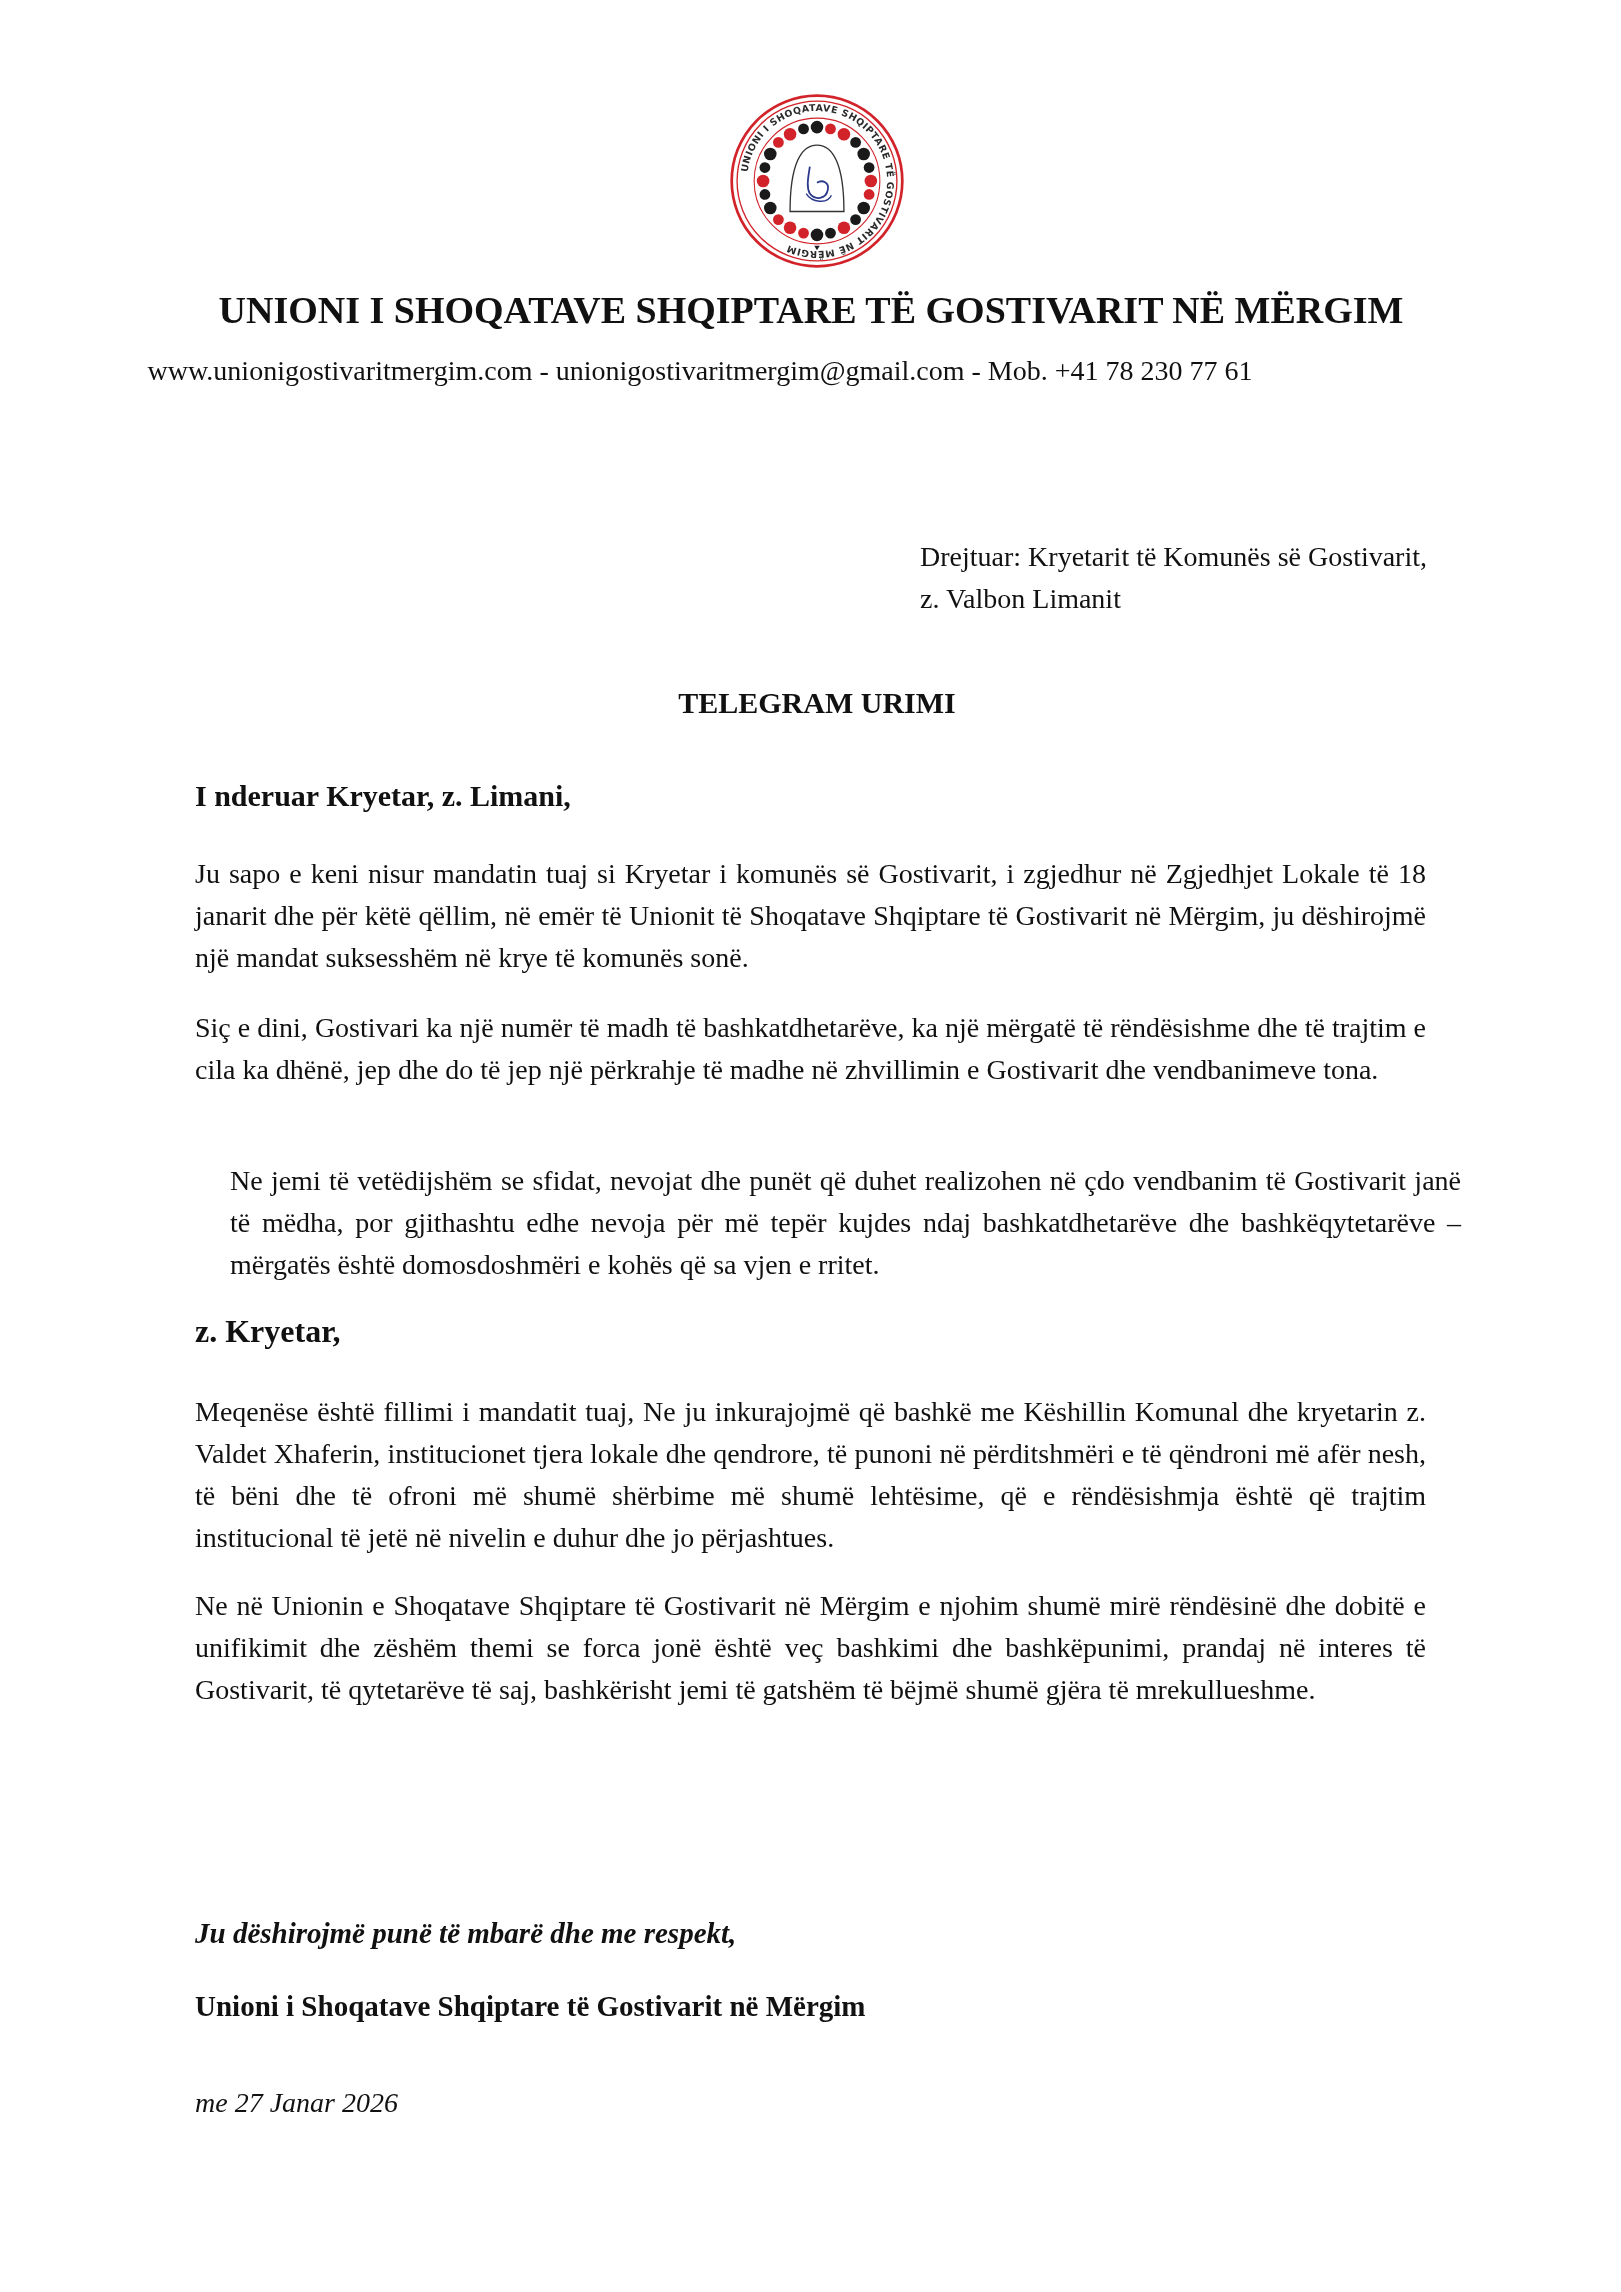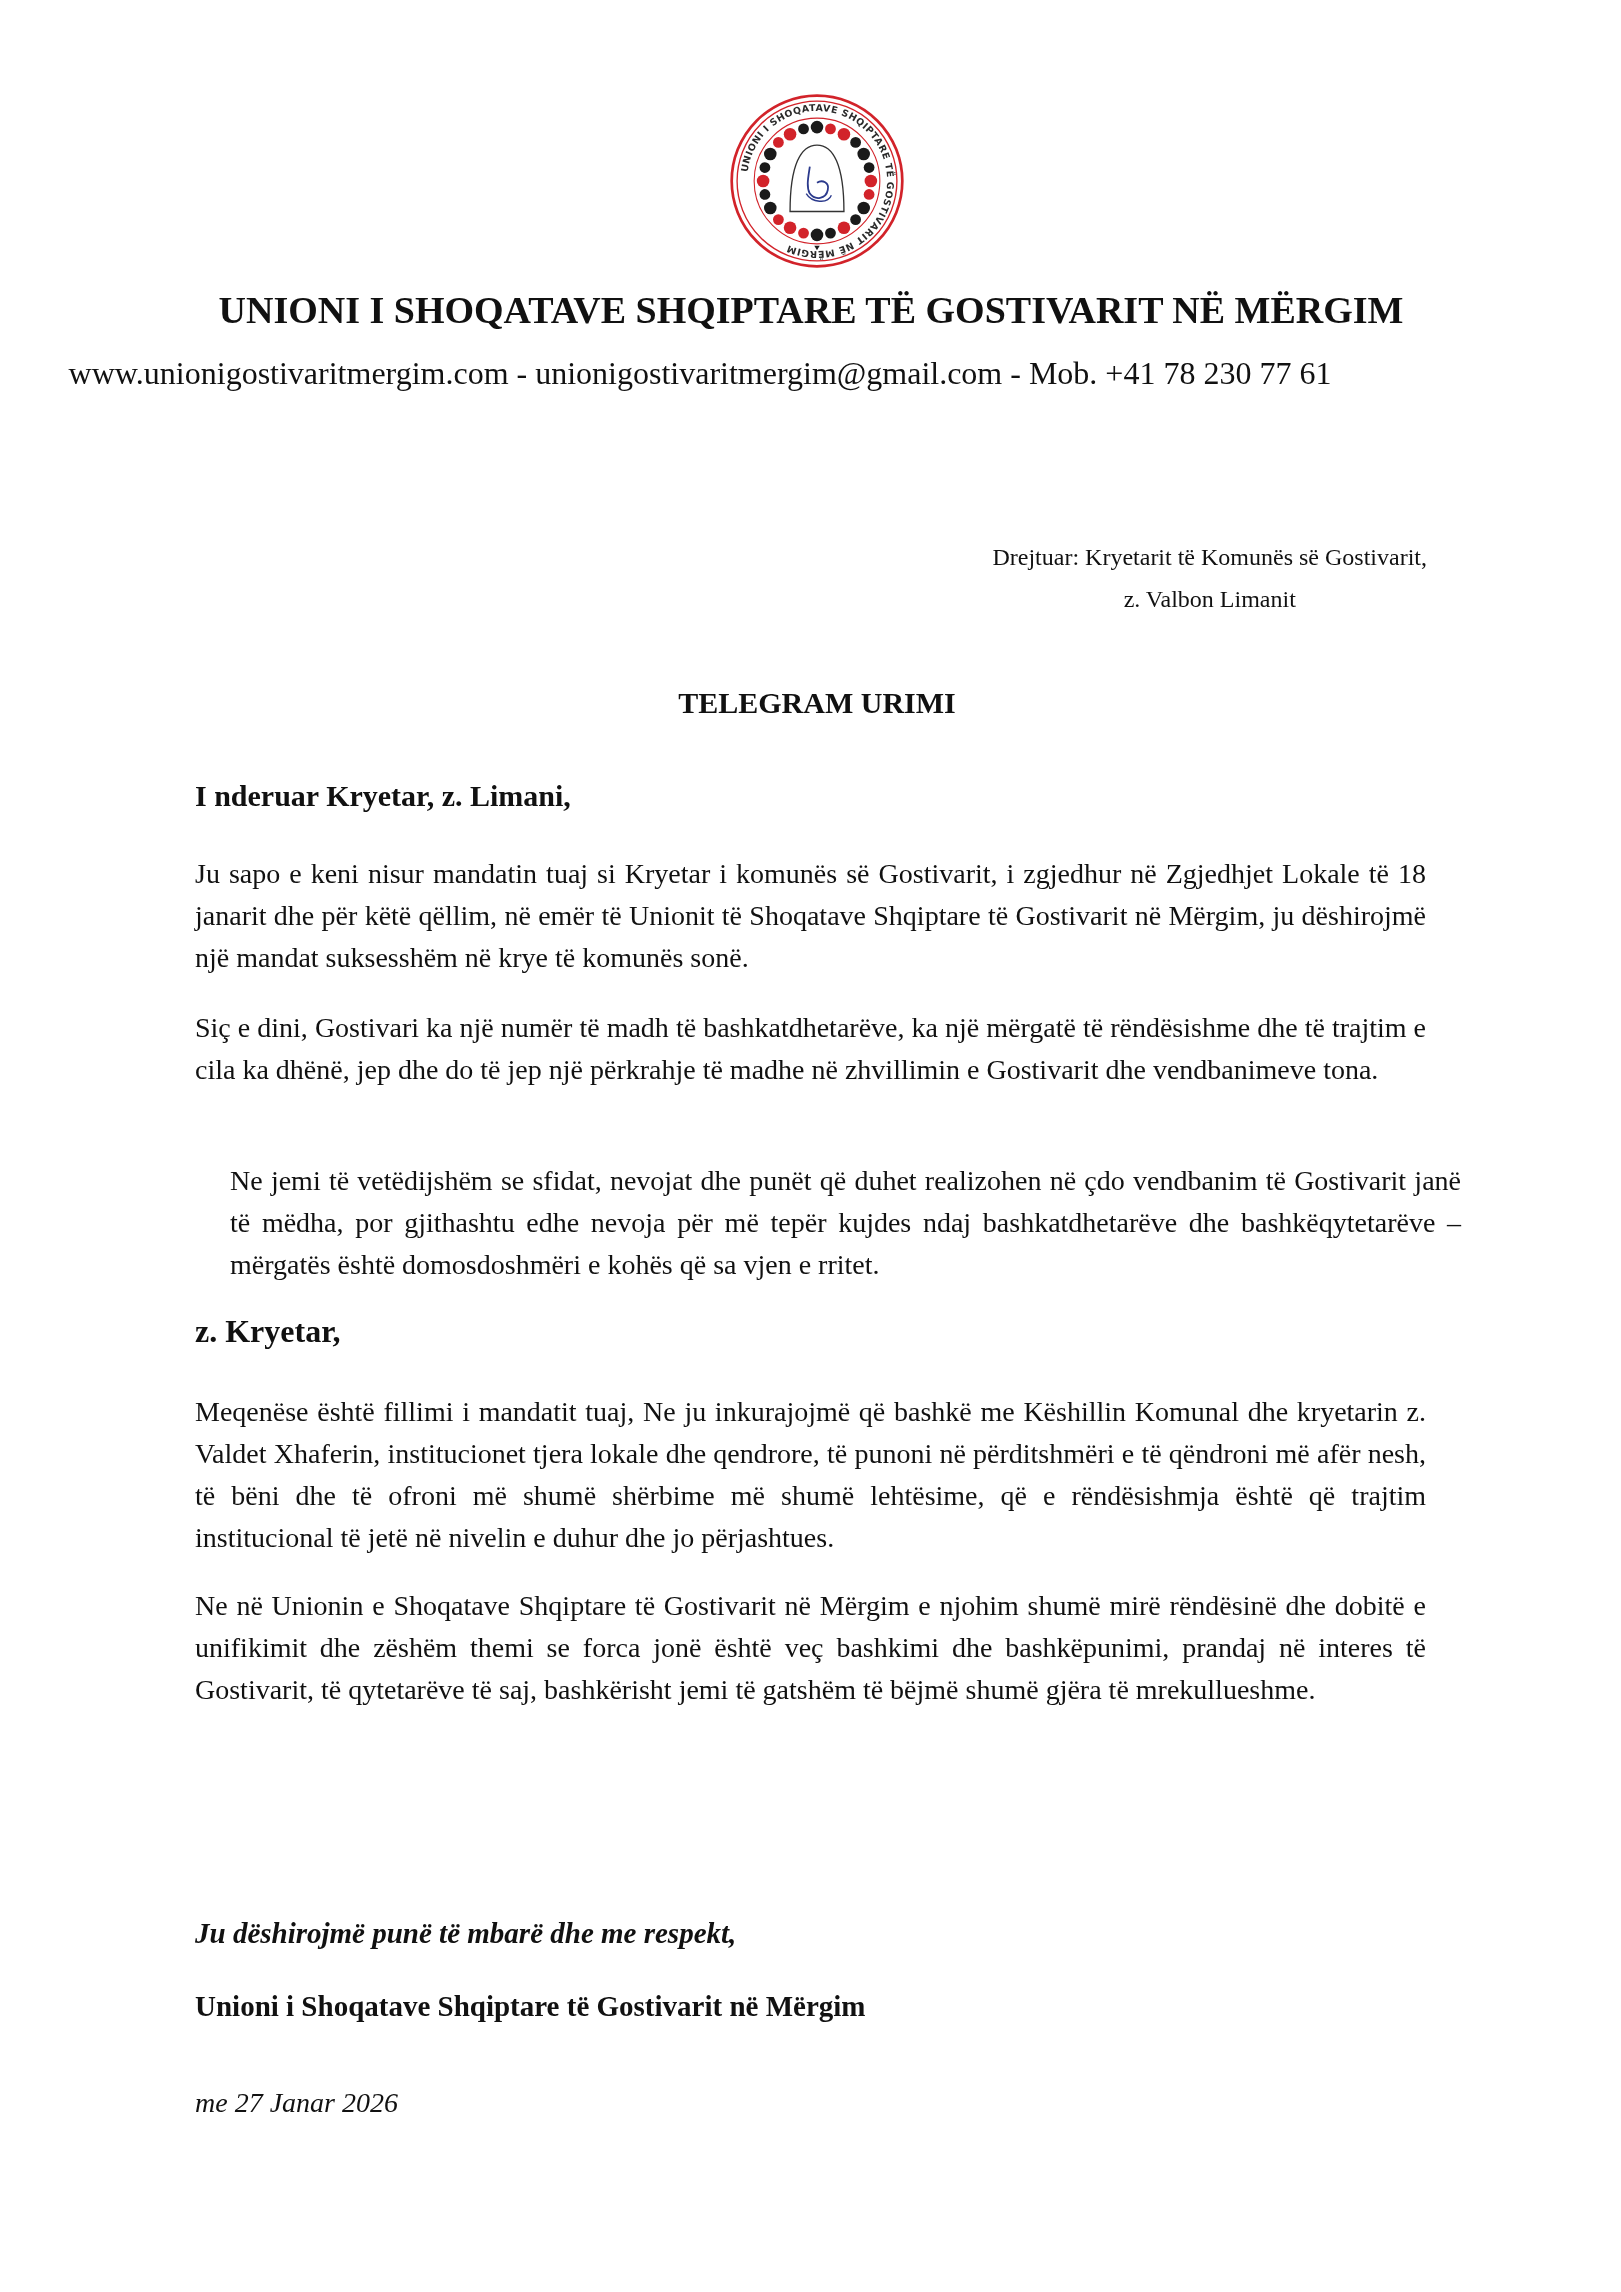--- a/index.html
+++ b/index.html
@@ -3,23 +3,23 @@
   <meta charset="utf-8">
   <style>
     html, body { margin: 0; padding: 0; background: #ffffff; }
     body { width: 1622px; height: 2293px; position: relative; overflow: hidden;
            font-family: "Liberation Serif", "DejaVu Serif", serif; color: #111111; }
     .page { position: absolute; left: 0; top: 0; width: 1622px; height: 2293px; }
     .logo { position: absolute; left: 729px; top: 93px; width: 176px; height: 176px; }
     .org-title { position: absolute; left: 0; width: 1622px; top: 288px; text-align: center;
                  font-weight: bold; font-size: 38px; letter-spacing: 0px; }
     .contact { position: absolute; left: 0; width: 1400px; top: 355px; text-align: center;
-               font-size: 32px; }
-    .addressee { position: absolute; right: 195px; top: 536px; text-align: center;
-                 font-size: 24px; line-height: 42px; }
+               font-size: 28px; }
+    .addressee { position: absolute; right: 195px; top: 536px; text-align: left;
+                 font-size: 28px; line-height: 42px; }
     .doc-title { position: absolute; left: 0; width: 1622px; top: 686px; text-align: center;
                  font-weight: bold; font-size: 30px; padding-left: 12px; box-sizing: border-box; }
     .doc-title span { position: relative; left: 0px; }
     .salutation { position: absolute; left: 195px; top: 779px; font-weight: bold; font-size: 30px; }
     .para { position: absolute; left: 195px; width: 1231px; font-size: 28px; line-height: 42px;
             text-align: justify; }
     .sub-salutation { position: absolute; left: 195px; font-weight: bold; font-size: 32px; }
     .closing { position: absolute; left: 195px; font-style: italic; font-weight: bold; font-size: 29px; }
     .signature { position: absolute; left: 195px; font-weight: bold; font-size: 29px; }
     .date { position: absolute; left: 195px; font-style: italic; font-size: 28px; margin-top: 24px; }

